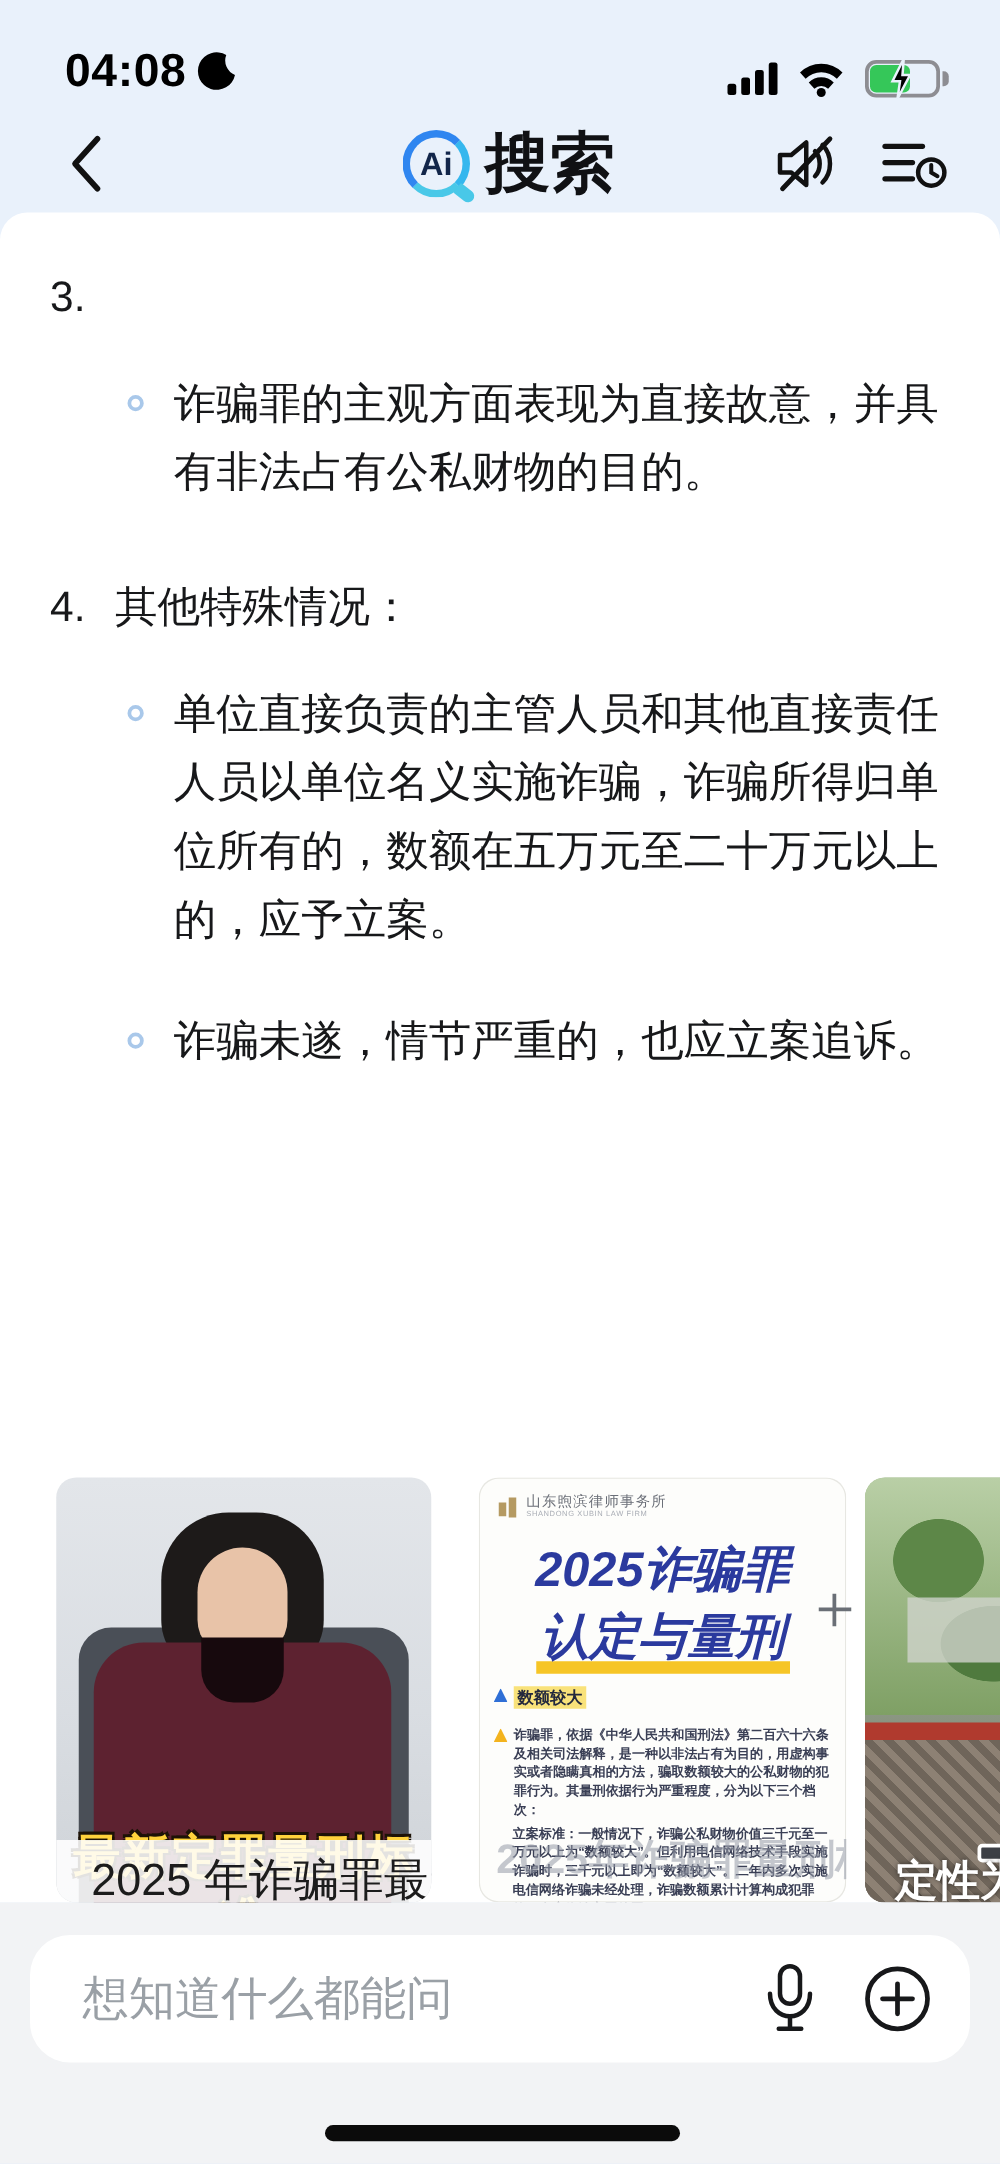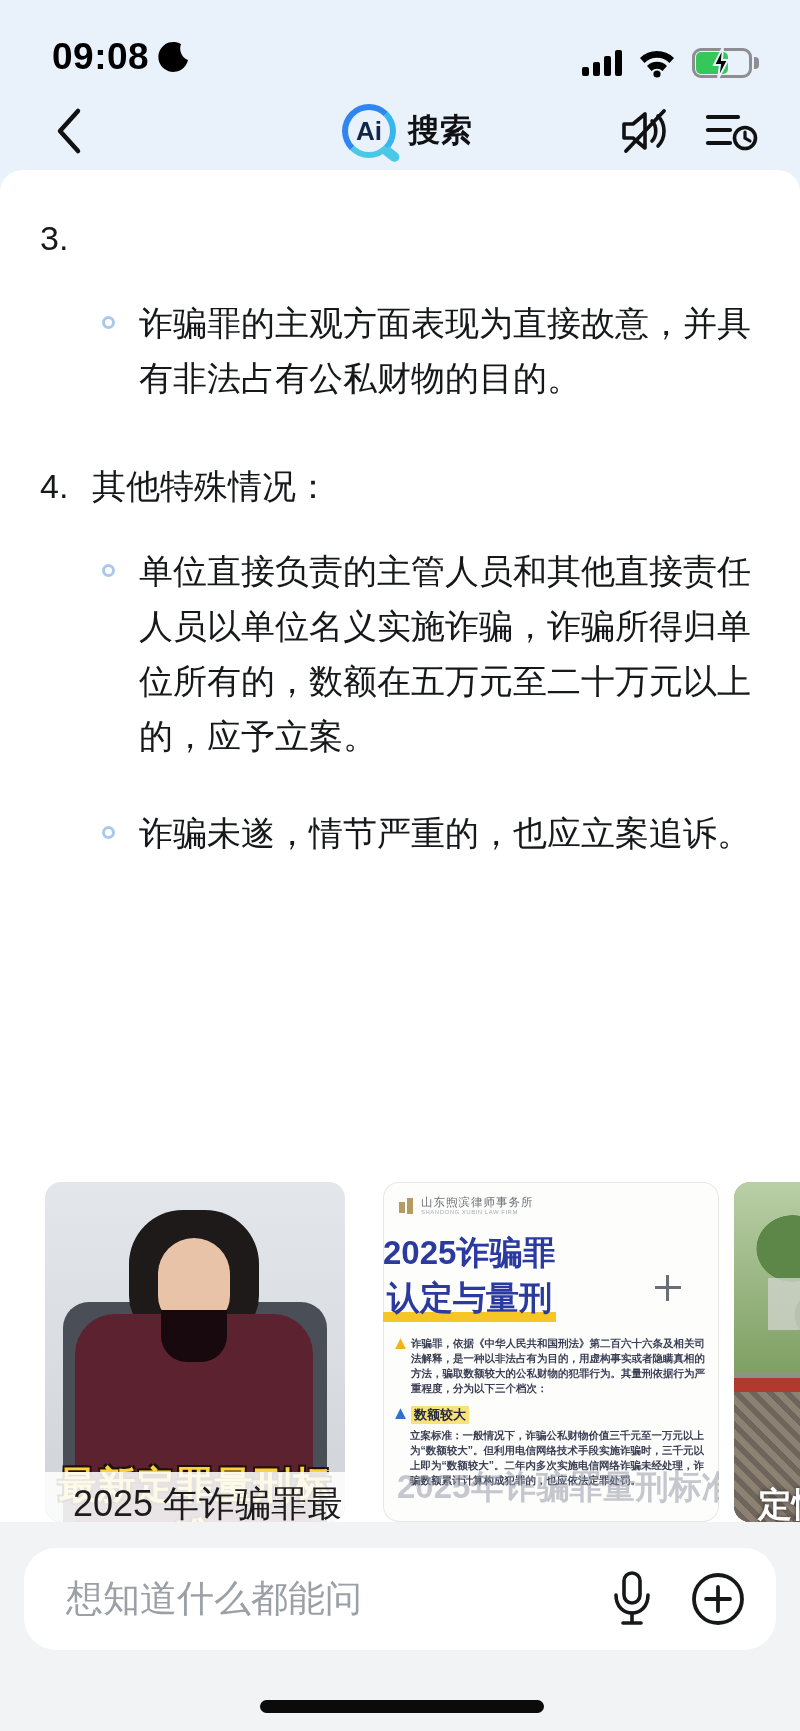--- a/index.html
+++ b/index.html
@@ -20,21 +20,21 @@
   .batt .cap { position:absolute; right:-7px; top:9px; width:5px; height:12px; background:#8d8d92; border-radius:0 4px 4px 0; }
   .batt svg { position:absolute; left:14px; top:-3px; }
 
   
   .navbar { position:absolute; top:92px; left:12px; right:0; height:78px; display:flex; align-items:center; padding:0 42px; }
   .nav-center { position:absolute; left:0; right:0; display:flex; justify-content:center; align-items:center; gap:10px; pointer-events:none; }
   .ai-badge { position:relative; width:58px; height:58px; }
   .ai-badge .ring { position:absolute; inset:2px; border:6px solid #2f9de8; border-color:#2f86f0 #35b7ee #49c8e8 #2f86f0; border-radius:50%; }
   .ai-badge .tail { position:absolute; right:-2px; bottom:0px; width:16px; height:10px; background:#49c8e8; border-radius:2px 8px 8px 2px; transform:rotate(38deg); }
   .ai-badge .txt { position:absolute; inset:0; display:flex; align-items:center; justify-content:center; font-size:26px; font-weight:700; color:#12264a; }
-  .nav-title { font-size:32px; font-weight:700; color:#101114; }
+  .nav-title { font-size:52px; font-weight:700; color:#101114; }
   .nav-right { margin-left:auto; display:flex; align-items:center; gap:34px; z-index:2; }
   .back-btn { z-index:2; }
 
   
   .panel { position:absolute; top:170px; left:0; width:800px; height:1352px; background:#ffffff; border-radius:22px 22px 0 0; padding:46px 34px 0 40px; overflow:hidden; }
   .li-row { display:flex; font-size:34px; color:#17181a; line-height:1.35; margin-bottom:34px; }
   .li-num { width:52px; flex:none; }
   .bullet-row { display:flex; margin:0 0 42px 62px; }
   .bullet-dot { flex:none; width:13px; height:13px; border:3px solid #a9c8ea; border-radius:50%; margin:20px 24px 0 0; }
   .bullet-text { font-size:34px; color:#17181a; line-height:55px; }
@@ -50,30 +50,30 @@
   .face { position:absolute; left:113px; top:56px; width:72px; height:88px; background:#e8c3a8; border-radius:36px 36px 30px 30px; }
   .jacket { position:absolute; left:30px; top:132px; width:238px; height:210px; background:#5d2230; border-radius:40px 40px 0 0; }
   .collar { position:absolute; left:116px; top:128px; width:66px; height:52px; background:#17090d; border-radius:0 0 26px 26px; }
   .band { position:absolute; left:0; right:0; top:222px; height:54px; background:rgba(230,181,62,0.88); display:flex; align-items:center; justify-content:center; }
   .band-text { font-size:40px; font-weight:700; color:#fff; letter-spacing:1px;
     text-shadow:-2px -2px 0 #222,2px -2px 0 #222,-2px 2px 0 #222,2px 2px 0 #222; }
   .gold-line { position:absolute; left:0; right:0; top:278px; text-align:center; font-size:38px; font-weight:700; color:#ffd23c; letter-spacing:1px;
     text-shadow:-2px -2px 0 #1d1206,2px -2px 0 #1d1206,-2px 2px 0 #1d1206,2px 2px 0 #1d1206; }
   .cap1 { position:absolute; left:0; right:0; bottom:0; height:50px; background:rgba(255,255,255,0.88); padding:8px 0 0 28px; font-size:36px; color:#1c1c1c; white-space:nowrap; }
 
-  .card2 { width:336px; margin-right:15px; background:#fdfdfb; box-shadow:inset 0 0 0 1px #e7e7e2; }
+  .card2 { width:294px; margin-right:15px; background:#fdfdfb; box-shadow:inset 0 0 0 1px #e7e7e2; }
   .firm { display:flex; align-items:center; gap:7px; padding:14px 0 0 16px; }
   .firm-logo { width:15px; height:16px; display:flex; gap:2px; }
   .firm-logo i { display:block; width:6px; background:#b59a62; }
   .firm-logo i:first-child { height:11px; margin-top:4px; }
   .firm-logo i:last-child { height:16px; }
   .firm-names { line-height:1.1; }
   .firm-cn { font-size:11.5px; color:#6b6f78; letter-spacing:1px; }
   .firm-en { font-size:6px; color:#a9adb5; letter-spacing:0.5px; }
-  .poster-title { text-align:left; margin-top:16px; font-size:33px; font-weight:700; color:#2b3a9e; line-height:1.35; }
+  .poster-title { text-align:center; margin-top:16px; font-size:39px; font-weight:700; color:#2b3a9e; line-height:1.35;font-style:italic; }
   .poster-title .u { display:inline-block; box-shadow:0 -10px 0 #f6c526 inset; padding:0 4px 2px 4px; }
   .p2-block { display:flex; gap:5px; padding:14px 14px 0 12px; }
   .warn { flex:none; width:11px; height:11px; margin-top:2px; clip-path:polygon(50% 0,100% 100%,0 100%); background:#f3b31e; }
   .warn.blue { background:#2f6fd6; }
   .p2-text { font-size:10.5px; color:#3a3f55; line-height:15px; font-weight:600; }
   .sec-title { font-size:13px; font-weight:700; color:#23283d; background:#f9e27a; padding:0 3px; }
   .p2-body { padding:4px 14px 0 27px; font-size:10.5px; color:#3a3f55; line-height:15px; font-weight:600; }
   .cap2 { position:absolute; left:0; right:0; bottom:12px; padding-left:14px; font-size:33px; color:rgba(150,155,168,0.55); white-space:nowrap; font-weight:600; }
 
   .card3 { width:294px; background:linear-gradient(180deg,#9fb98a 0%,#7fa065 38%,#8b9884 55%,#86776a 75%,#6e6257 100%); }
@@ -98,21 +98,21 @@
   .ask-icons { display:flex; align-items:center; gap:36px; }
   .home-ind { position:absolute; left:260px; bottom:18px; width:284px; height:13px; background:#0b0b0b; border-radius:7px; }
 </style>
 </head>
 <body>
 
 <div class="phone">
 
   <div class="statusbar">
     <div class="sb-left">
-      <span class="sb-time">09:08</span>
+      <span class="sb-time">04:08</span>
       <svg width="34" height="34" viewBox="0 0 34 34">
         <path d="M24 4 A15 15 0 1 0 31 20 A12.5 12.5 0 0 1 24 4 Z" fill="#000"></path>
       </svg>
     </div>
     <div class="sb-right">
       <span class="sig">
         <i style="height:9px"></i>
           <i style="height:14px"></i>
           <i style="height:20px"></i>
           <i style="height:26px"></i>
@@ -207,27 +207,27 @@
             </span>
           <span class="firm-names">
             <div class="firm-cn">山东煦滨律师事务所</div>
             <div class="firm-en">SHANDONG XUBIN LAW FIRM</div>
           </span>
         </div>
         <div class="poster-title">
           <div>2025诈骗罪</div>
           <div class="u">认定与量刑</div>
         </div>
+        <div class="p2-block" style="padding-top:10px">
+          <span class="warn blue"></span>
+          <span class="sec-title">数额较大</span>
+        </div>
         <div class="p2-block">
           <span class="warn"></span>
           <span class="p2-text">诈骗罪，依据《中华人民共和国刑法》第二百六十六条及相关司法解释，是一种以非法占有为目的，用虚构事实或者隐瞒真相的方法，骗取数额较大的公私财物的犯罪行为。其量刑依据行为严重程度，分为以下三个档次：</span>
-        </div>
-        <div class="p2-block" style="padding-top:10px">
-          <span class="warn blue"></span>
-          <span class="sec-title">数额较大</span>
         </div>
         <div class="p2-body">立案标准：一般情况下，诈骗公私财物价值三千元至一万元以上为“数额较大”。但利用电信网络技术手段实施诈骗时，三千元以上即为“数额较大”。二年内多次实施电信网络诈骗未经处理，诈骗数额累计计算构成犯罪的，也应依法定罪处罚。</div>
 
         <div class="cap2">2025年诈骗罪量刑标准与量</div>
       </div>
 
       <div class="card card3">
         <div class="trees"></div>
         <div class="building"></div>
         <div class="bench"></div>

